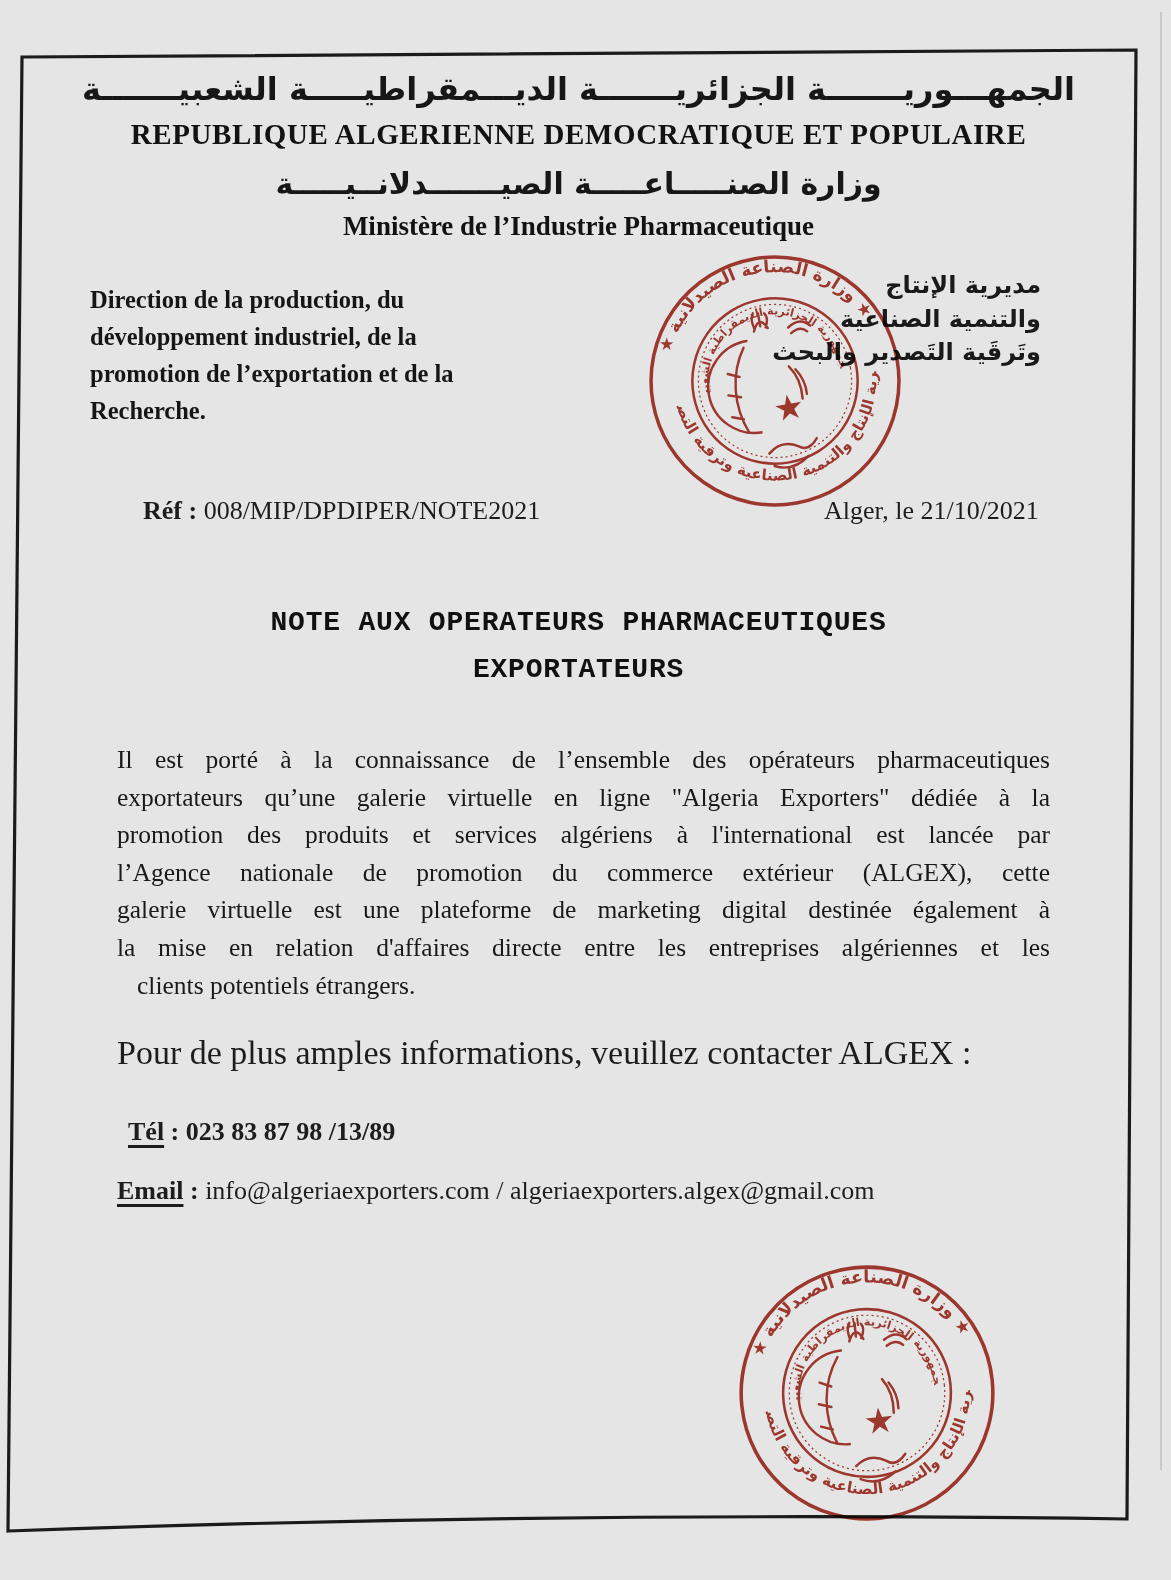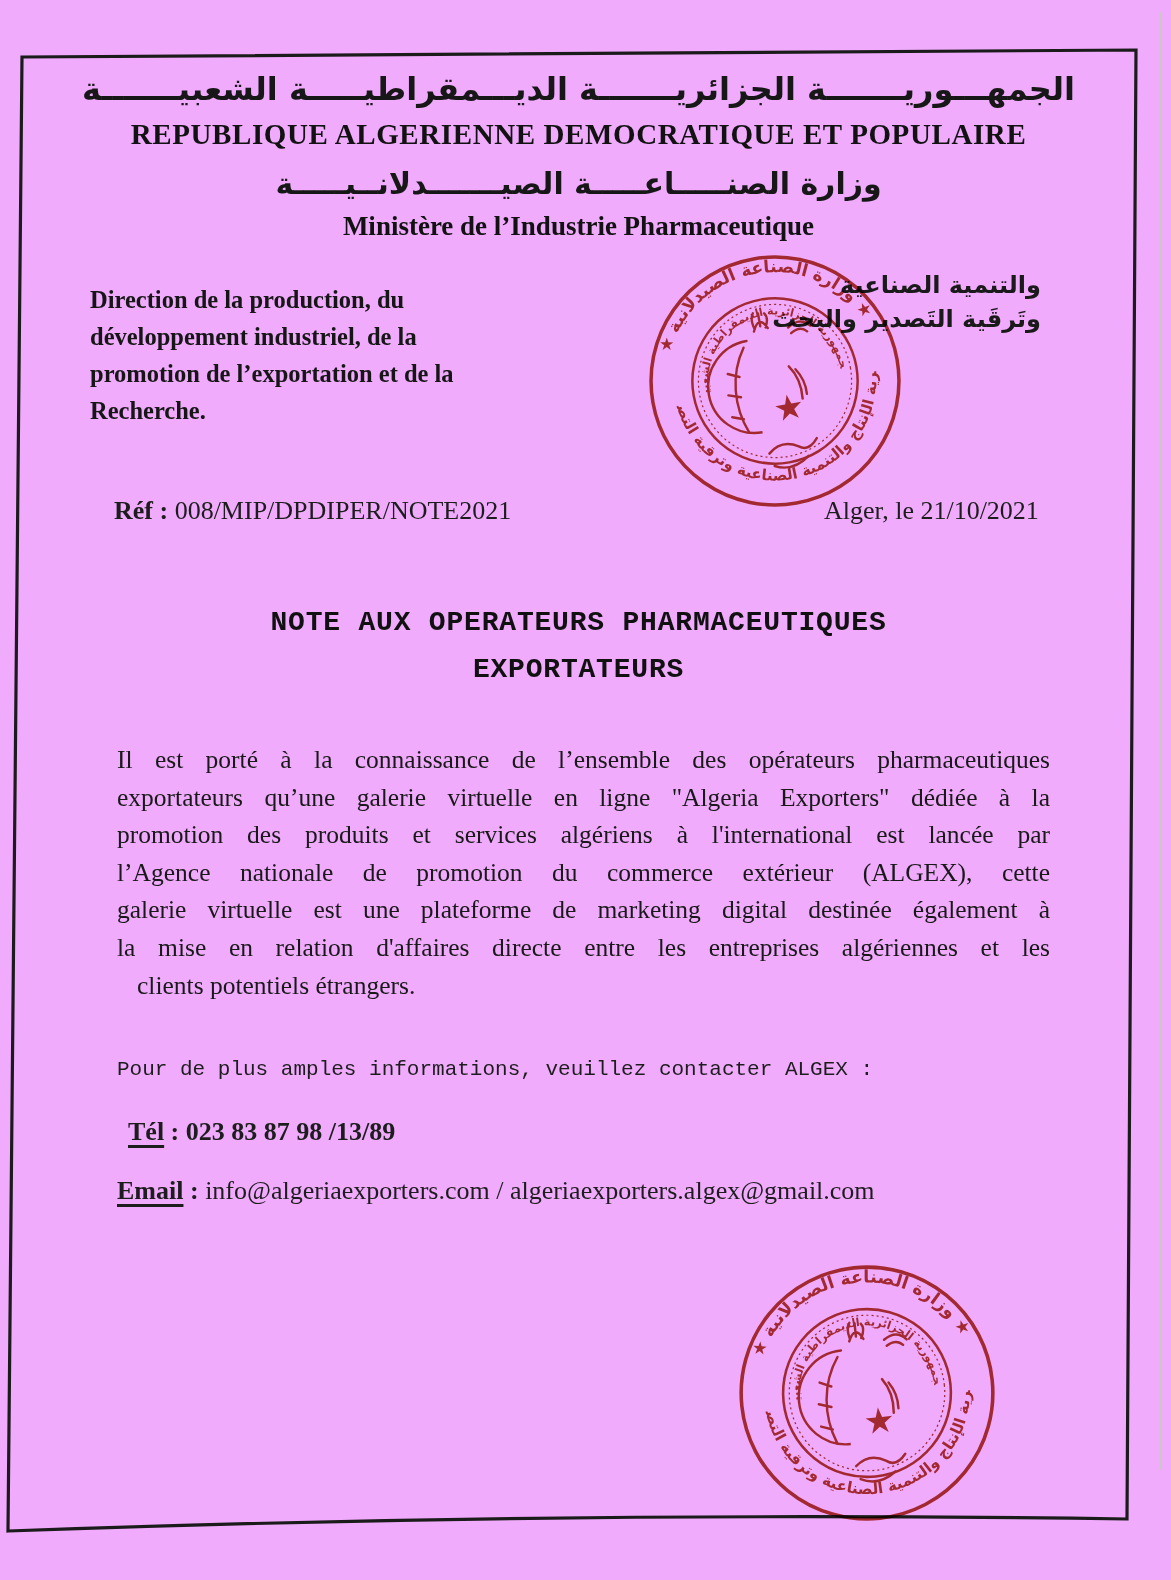--- a/index.html
+++ b/index.html
@@ -1,42 +1,42 @@
 <!DOCTYPE html>
 <html><head>
 <meta charset="utf-8">
 <style>
   html,body{margin:0;padding:0;background:#fdfdfb;}
-  .page{position:relative;width:1171px;height:1580px;background:#f0abfc;overflow:hidden;
+  .page{position:relative;width:1171px;height:1580px;background:#e5e5e5;overflow:hidden;
         color:#1d1d1d;font-family:"Liberation Serif",serif;}
   .abs{position:absolute;}
   .ctr{left:28px;right:42px;text-align:center;}
   .ar{font-family:"DejaVu Sans",sans-serif;font-weight:bold;direction:rtl;white-space:nowrap;}
 
   .frame-svg{position:absolute;left:0;top:0;width:1171px;height:1580px;pointer-events:none;}
 
   .hdr-ar1{top:70px;font-size:32px;color:#171717;}
   .hdr-fr{top:118px;font-size:29px;font-weight:bold;letter-spacing:.6px;color:#121212;}
   .hdr-ar2{top:166px;font-size:30px;color:#171717;}
   .hdr-min{top:211px;font-size:27px;font-weight:bold;color:#121212;}
 
   .direction{left:90px;top:281px;width:450px;font-weight:bold;font-size:24.5px;line-height:37px;color:#161616;}
   .ar-dir{right:130px;top:269px;font-size:24px;line-height:33.5px;text-align:right;color:#1a1a1a;}
 
   .ref-line{left:114px;top:496px;font-size:26px;}
-  .ref-label{font-weight:bold;}
+  .ref-label{font-weight:bold;margin-left:29px;}
   .date-line{left:824px;top:496px;font-size:26px;}
 
   .note-title{top:599px;font-size:28px;font-weight:bold;line-height:47px;letter-spacing:.8px;color:#111;font-family:Liberation Mono, monospace;}
 
   .bodytext{left:117px;top:741px;width:933px;font-size:25.5px;line-height:37.6px;color:#191919;}
   .pline{text-align:justify;text-align-last:justify;}
   .pline.last{text-align-last:left;margin-left:20px;}
 
-  .contact-intro{left:117px;top:1058px;font-size:21px;font-family:Liberation Mono, monospace;}
+  .contact-intro{left:117px;top:1034px;font-size:34px;}
   .tel-line{left:128px;top:1117px;font-size:26px;font-weight:bold;}
   .email-line{left:117px;top:1176px;font-size:26px;}
   .lbl-u{font-weight:bold;text-decoration:underline;text-decoration-thickness:2.5px;text-underline-offset:5px;}
   .sep{white-space:pre;font-weight:bold;}
   .email-val{font-weight:normal;}
 
   .stamp{position:absolute;mix-blend-mode:multiply;opacity:.95;}
   .stamp svg{display:block;width:100%;height:100%;}
   .stamp-top{left:644px;top:250px;width:262px;height:262px;transform:rotate(-10deg);}
   .stamp-bot{left:734px;top:1260px;width:266px;height:266px;transform:rotate(-6deg);}
@@ -64,20 +64,21 @@
   <div class="abs ctr hdr-min">Ministère de l’Industrie Pharmaceutique</div>
 
   <div class="abs direction">
     <div>Direction de la production, du</div>
     <div>développement industriel, de la</div>
     <div>promotion de l’exportation et de la</div>
     <div>Recherche.</div>
   </div>
 
   <div class="abs ar ar-dir">
+    <div>مديرية الإنتاج</div>
     <div>والتنمية الصناعية</div>
     <div>وتَرقَية التَصدير والبحث</div>
   </div>
 
   <div class="stamp stamp-top">
     <svg viewBox="0 0 260 260">
       <g stroke="#a93226" fill="none">
         <circle cx="130" cy="130" r="123" stroke-width="3.5"></circle>
         <circle cx="130" cy="130" r="82" stroke-width="2.5"></circle>
         <circle cx="130" cy="130" r="76" stroke-width="1.2" stroke-dasharray="2 3"></circle>

